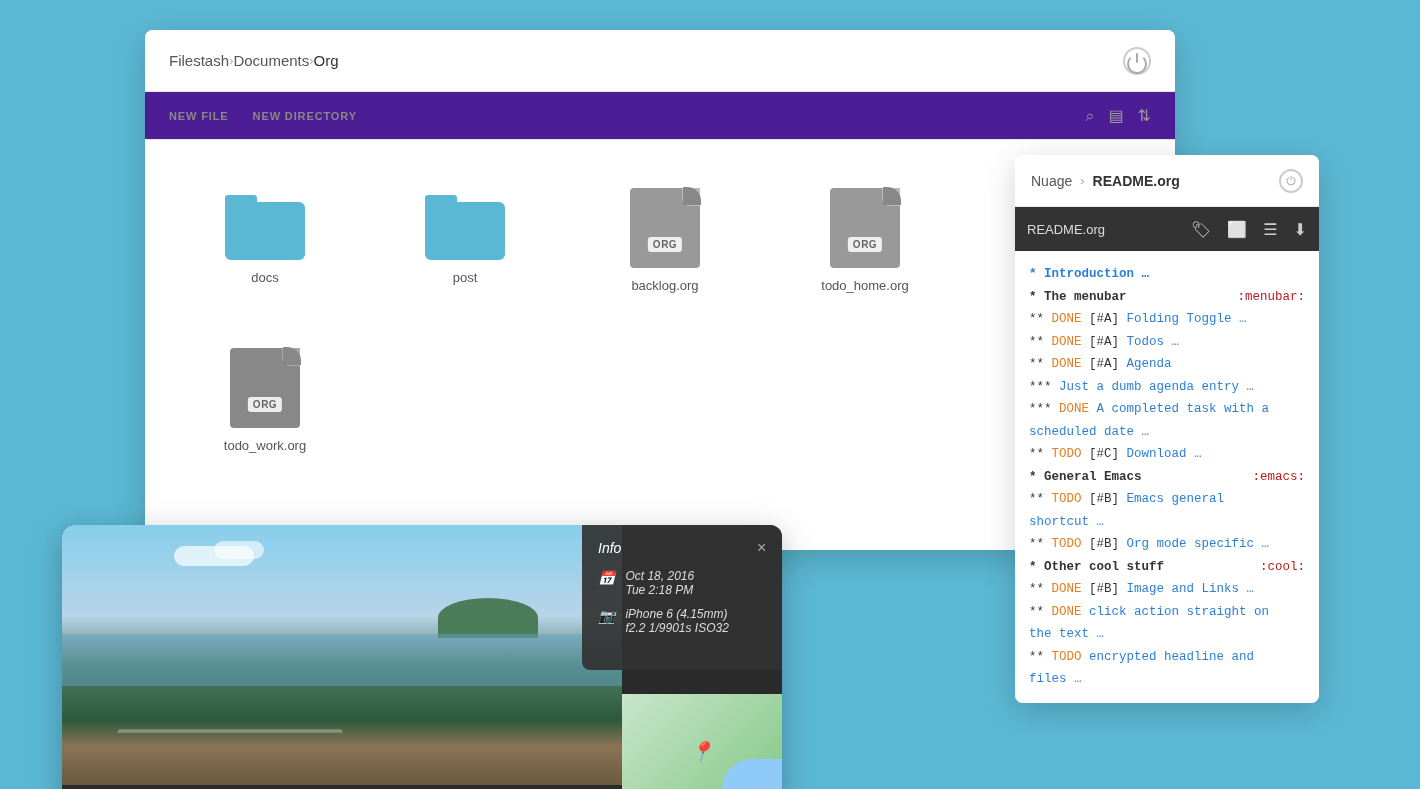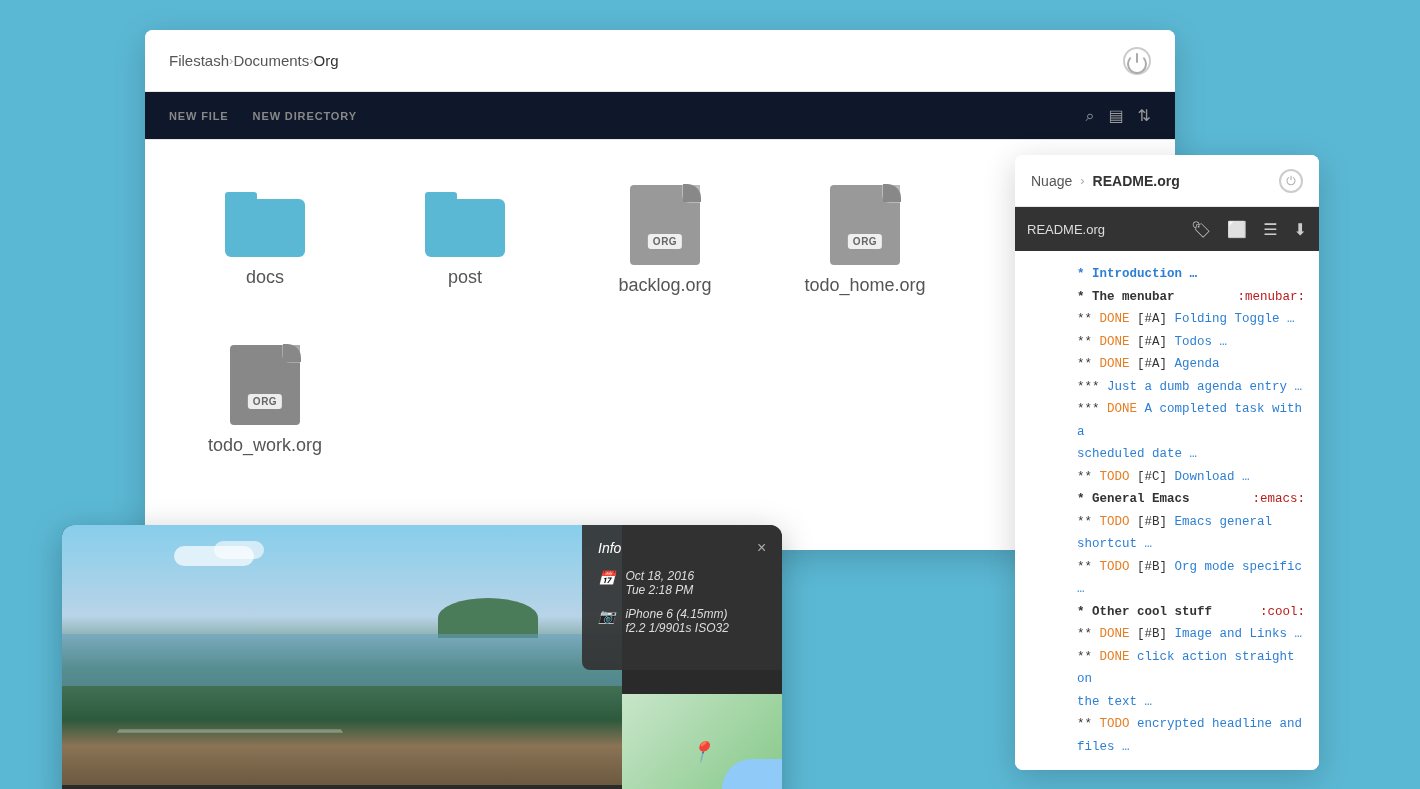--- a/index.html
+++ b/index.html
@@ -85,21 +85,21 @@
       position: absolute;
       top: 5px;
     }
 
     .filestash-toolbar {
       display: flex;
       align-items: center;
       justify-content: space-between;
       padding: 0 24px;
       height: 48px;
-      background: #0f172a;
+      background: #4c1d95;
       border-bottom: 1px solid #e8e8e8;
     }
 
     .toolbar-left {
       display: flex;
       gap: 24px;
     }
 
     .toolbar-btn {
       font-size: 11px;
@@ -211,21 +211,21 @@
       background: rgba(255,255,255,0.85);
       color: #666;
       font-size: 10px;
       font-weight: 700;
       padding: 2px 5px;
       border-radius: 3px;
       letter-spacing: 0.05em;
     }
 
     .file-label {
-      font-size: 18px;
+      font-size: 13px;
       color: #555;
       text-align: center;
     }
 
     
     .readme-panel {
       position: absolute;
       top: 155px;
       left: 1015px;
       width: 304px;
@@ -292,21 +292,20 @@
       font-family: 'Courier New', monospace;
       font-size: 12.5px;
       line-height: 1.8;
       background: #fff;
       color: #333;
     }
 
     .org-line {
       display: block;
       white-space: pre-wrap;
-      margin-left: 48px;
     }
 
     .org-h1 { color: #2d7fd4; font-weight: bold; }
     .org-bold { font-weight: bold; color: #333; }
     .org-done { color: #e67e22; }
     .org-todo { color: #e67e22; }
     .org-tag { color: #b91c1c; float: right; }
     .org-link { color: #2d7fd4; }
 
     

